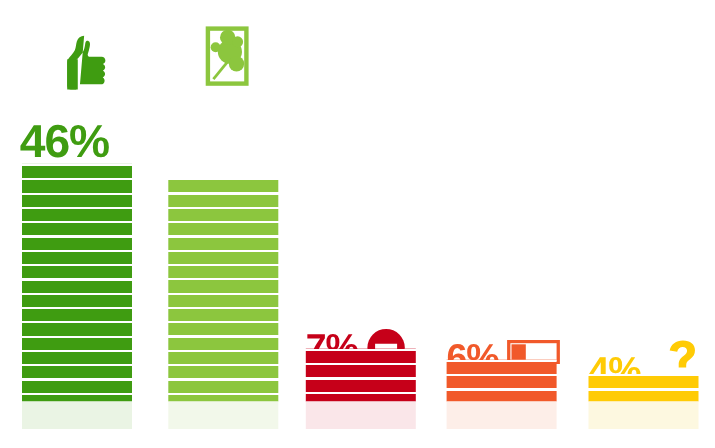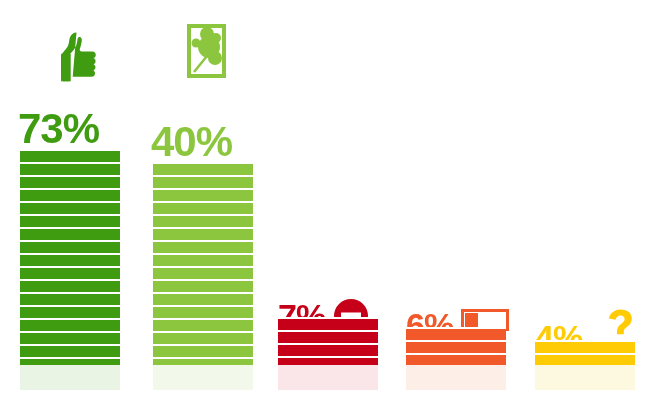--- a/index.html
+++ b/index.html
@@ -78,21 +78,21 @@
 
   <div class="bar-group" style="left:20px; width:100px; height:373px;">
 
     <div class="icon-wrap" style="height:373px;">
       <svg class="icon" width="60" height="60" viewBox="0 0 60 60" style="position:absolute; left:26px; top:12px;">
         <path fill="#3f9c11" d="M30.5 3.5c-3.2 0-5.6 2.0-6.6 5.0-0.9 2.7-0.7 5.6-1.9 8.2-1.1 2.4-3.0 4.2-4.6 6.2-1.3 1.6-2.3 3.2-2.3 5.4v20.6c0 1.9 1.5 3.4 3.4 3.4h4.8V25.6c2.6-2.6 5.2-5.3 6.7-8.7 0.9-2.0 1.2-4.2 1.5-6.3 0.1-0.9 0.3-1.9 1.1-2.4 1.0-0.6 2.3 0.0 2.8 1.0 0.7 1.4 0.4 3.1 0.1 4.6-0.4 2.1-1.0 4.2-1.7 6.2-0.2 0.6-0.1 1.3 0.3 1.8 0.4 0.5 1.0 0.8 1.7 0.8h10.6c1.9 0 3.4 1.5 3.4 3.3 0 1.5-1.0 2.8-2.4 3.2 1.3 0.5 2.2 1.7 2.2 3.1 0 1.4-0.9 2.6-2.1 3.1 1.2 0.5 2.0 1.7 2.0 3.0 0 1.4-0.9 2.6-2.1 3.1 1.0 0.6 1.7 1.7 1.7 2.9 0 1.9-1.5 3.4-3.4 3.4H26.7"></path>
         <path fill="#3f9c11" d="M15.1 24.8h9.6v27.5h-9.6z"></path>
       </svg>
     </div>
 
-    <div class="pct" style="bottom:240px; left:-2px; font-size:42px; color:#3f9c11;">73%</div>
+    <div class="pct" style="bottom:240px; left:-2px; font-size:42px; color:#3f9c11;">46%</div>
 
     <div class="bar" style="height:216px;">
       <div class="bar-fill" style="background:
              repeating-linear-gradient(
                to bottom,
                #ffffff 0px, #ffffff 2px,
                #3f9c11 2px, #3f9c11 13px
              );"></div>
     </div>
 
@@ -106,21 +106,20 @@
         <rect x="4" y="14" width="35" height="50" fill="#ffffff" stroke="#8cc63e" stroke-width="4"></rect>
         <line x1="9" y1="60" x2="22" y2="44" stroke="#8cc63e" stroke-width="2.5"></line>
         <circle cx="24" cy="35" r="11" fill="#8cc63e"></circle>
         <circle cx="22" cy="22" r="7" fill="#8cc63e"></circle>
         <circle cx="11" cy="31" r="4.5" fill="#8cc63e"></circle>
         <circle cx="30" cy="46" r="7" fill="#8cc63e"></circle>
         <circle cx="31" cy="26" r="5" fill="#8cc63e"></circle>
       </svg>
     </div>
 
-    <div class="pct" style="bottom:227px; left:-2px; font-size:42px; color:#8cc63e;">40%</div>
 
     <div class="bar" style="height:203px;">
       <div class="bar-fill" style="background:
              repeating-linear-gradient(
                to bottom,
                #ffffff 0px, #ffffff 2px,
                #8cc63e 2px, #8cc63e 13px
              );"></div>
     </div>
 

